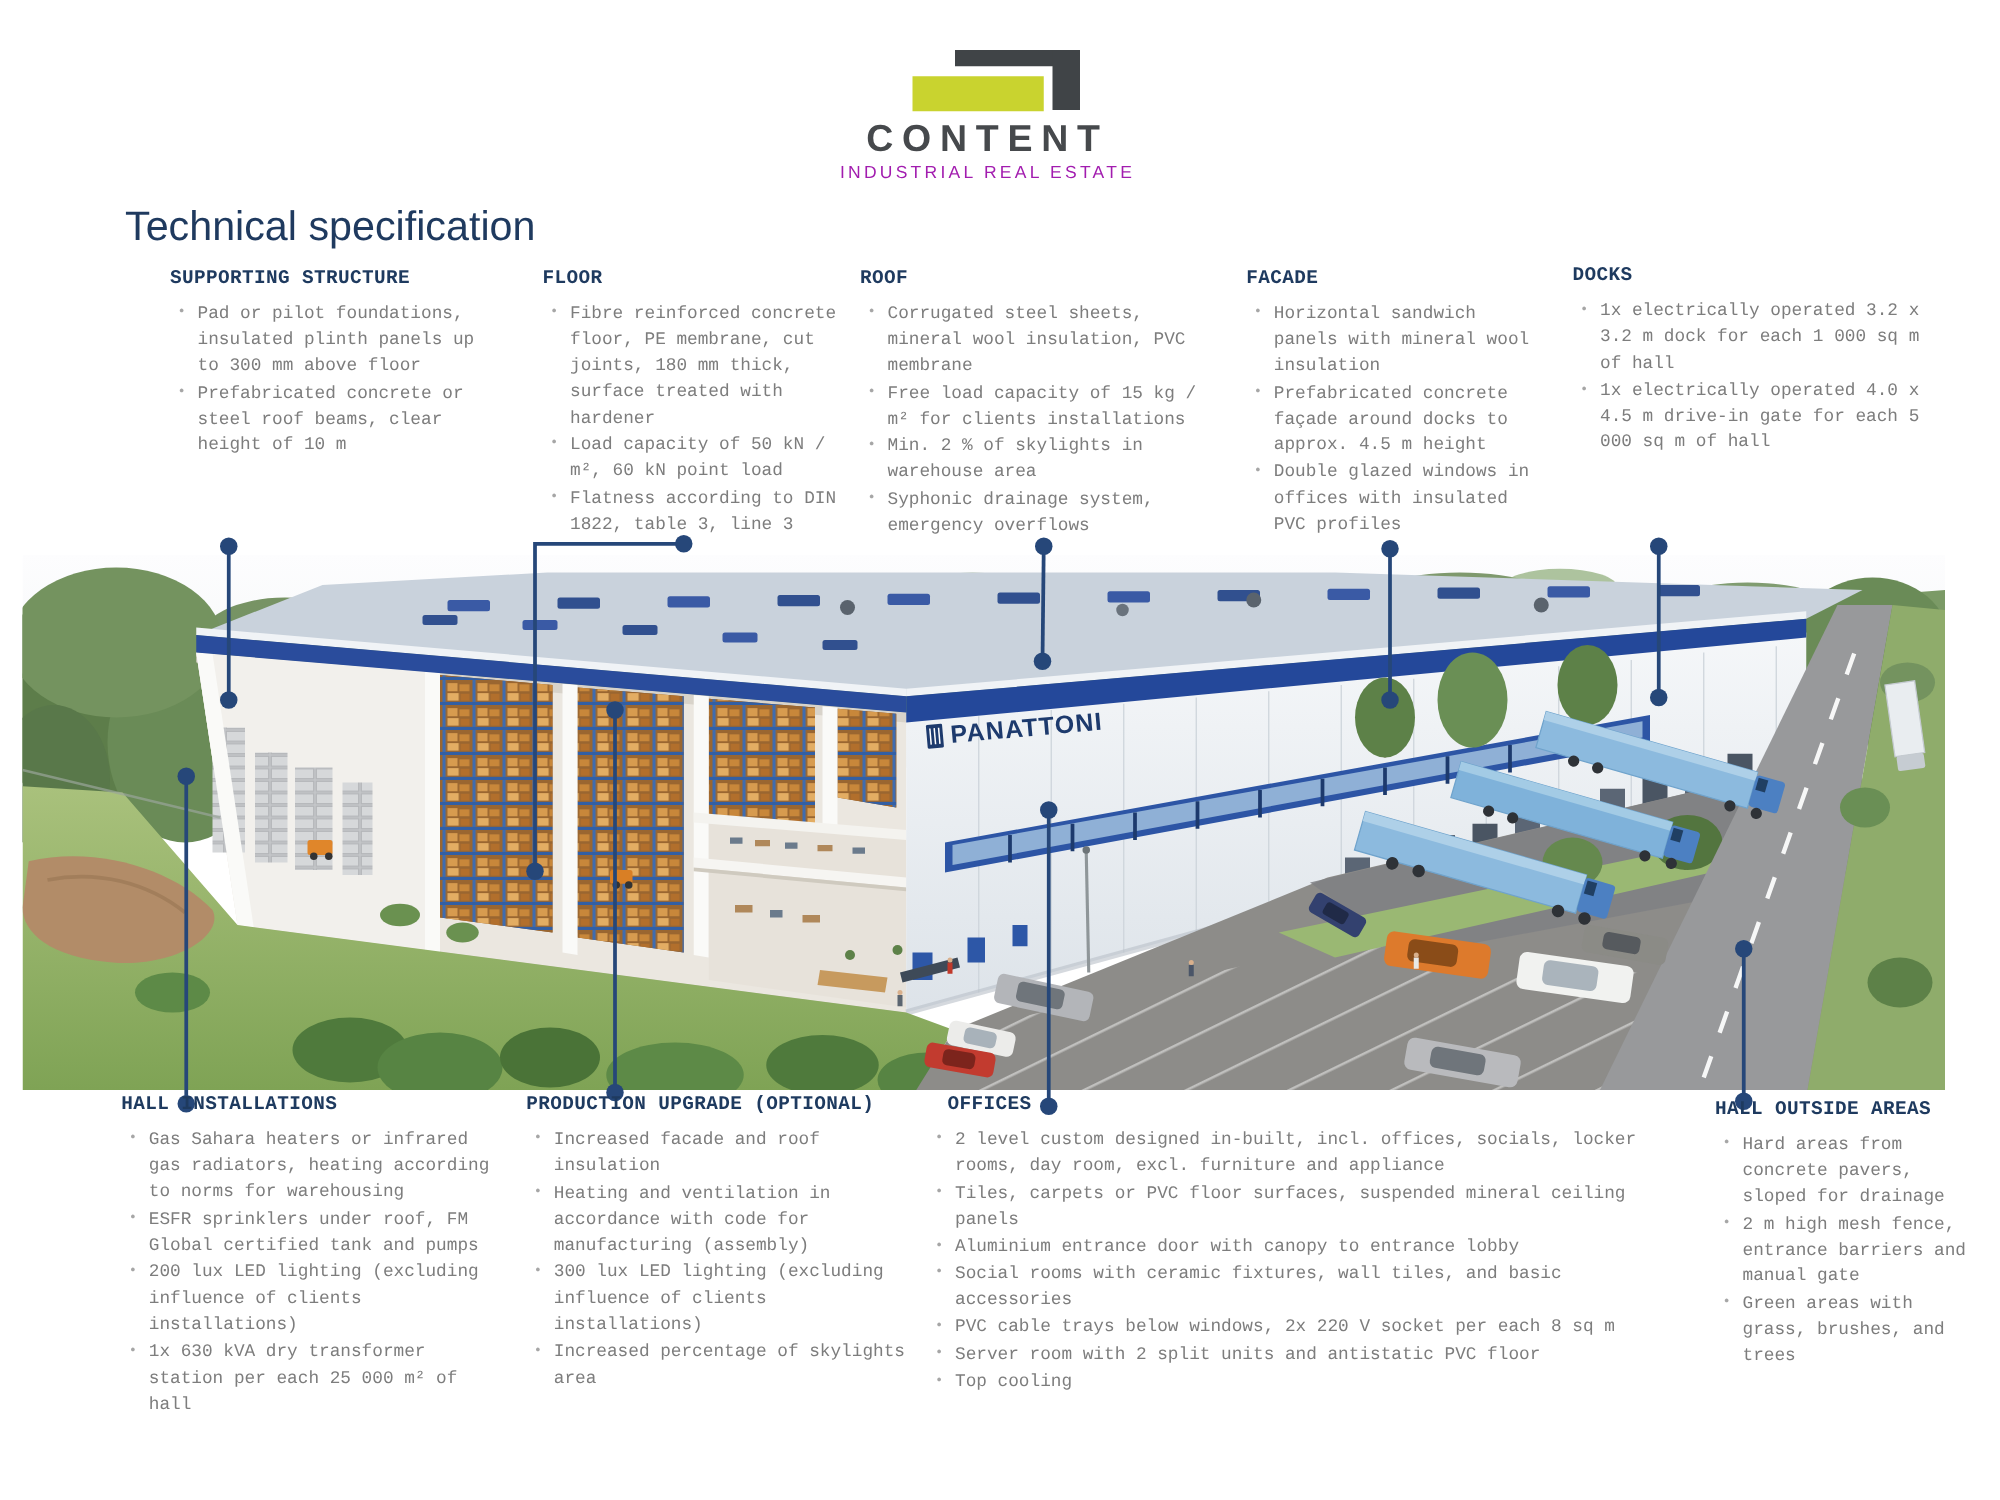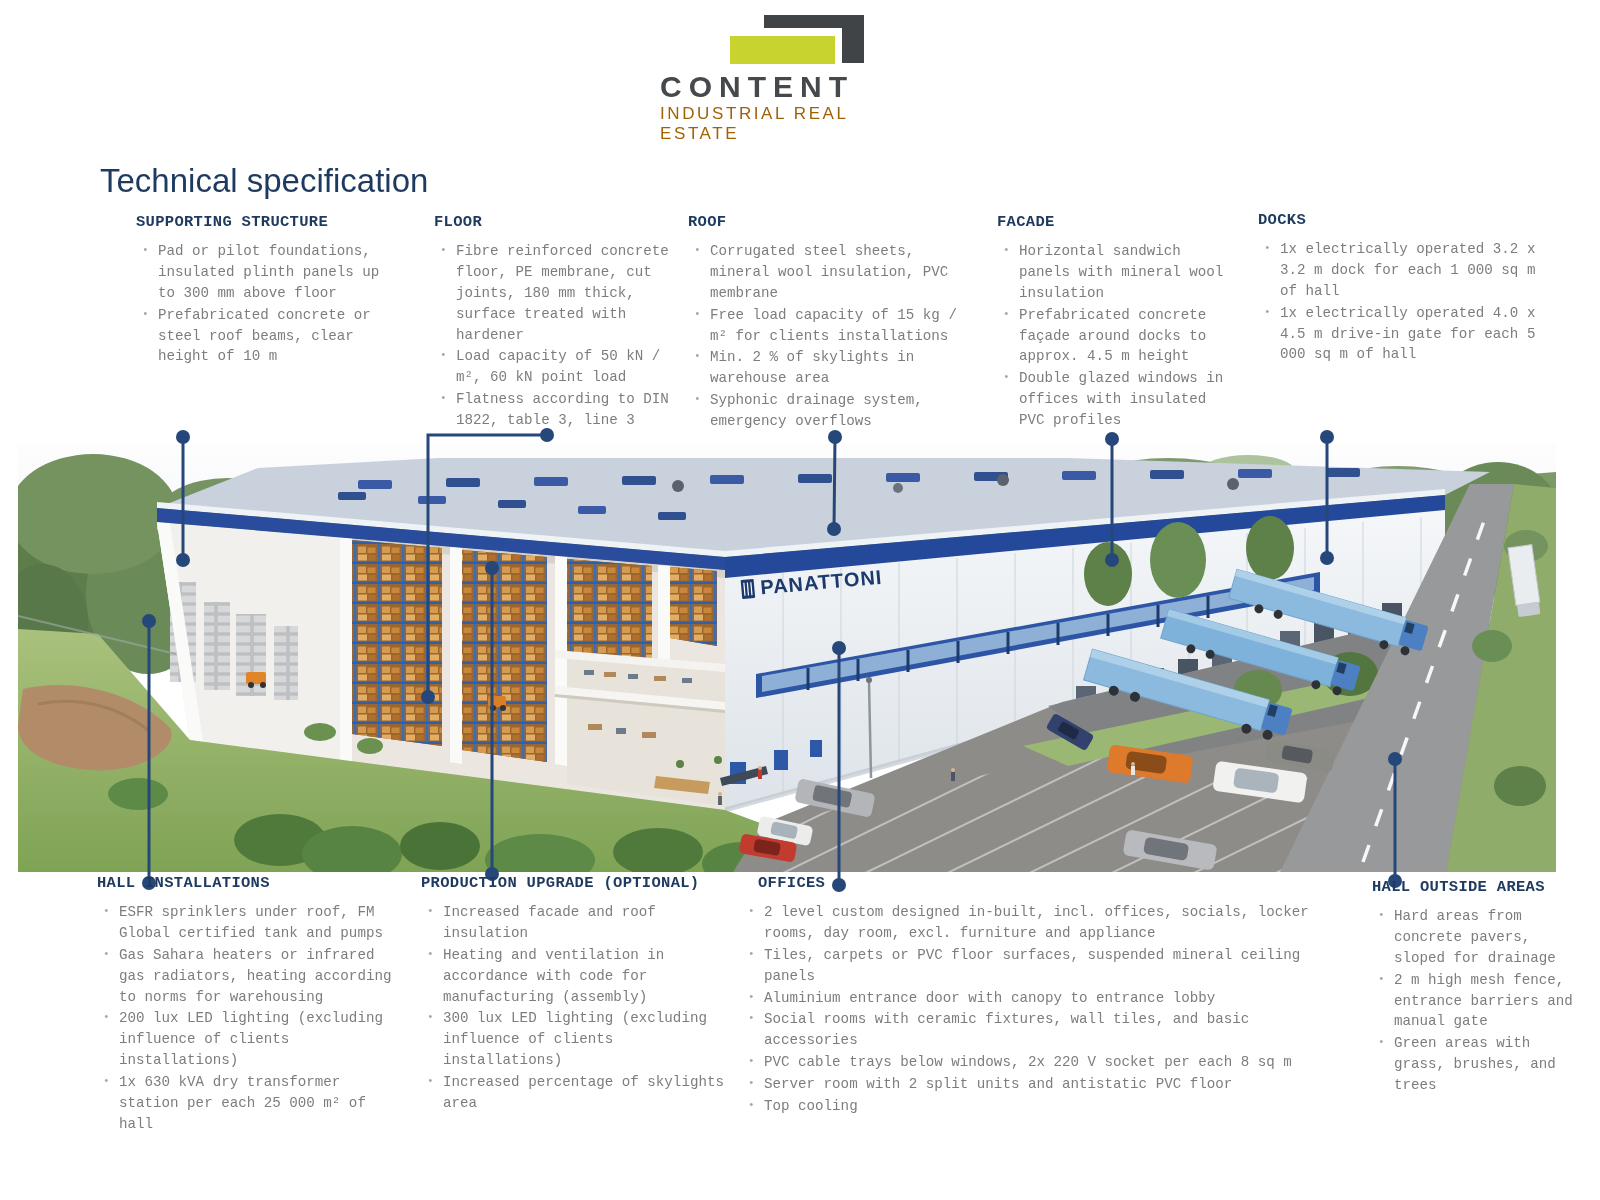--- a/index.html
+++ b/index.html
@@ -1,26 +1,26 @@
 <!DOCTYPE html>
 <html><head>
 <meta charset="utf-8">
 <style>
   html,body{margin:0;padding:0;background:#ffffff;}
   body{font-family:"Liberation Sans", sans-serif;}
   .page{position:relative;width:1600px;height:1200px;background:#fff;overflow:hidden;}
 
   
-  .logo{position:absolute;left:660px;top:12px;width:260px;height:110px;}
+  .logo{position:absolute;left:660px;top:37px;width:260px;height:110px;text-align:center;}
   .logo-mark{position:absolute;left:70px;top:3px;width:140px;height:52px;}
   .lm-top{position:absolute;left:34px;top:0;width:100px;height:13px;background:#404447;}
   .lm-right{position:absolute;left:112px;top:0;width:22px;height:48px;background:#404447;}
   .lm-yellow{position:absolute;left:0;top:21px;width:105px;height:28px;background:#c9d32f;}
   .logo-name{position:absolute;left:0;top:58px;width:260px;font-size:30px;font-weight:bold;letter-spacing:7px;color:#46494c;}
-  .logo-tagline{position:absolute;left:0;top:92px;width:260px;font-size:17px;letter-spacing:2.6px;color:#a16207;}
+  .logo-tagline{position:absolute;left:0;top:92px;width:260px;font-size:14px;letter-spacing:2.6px;color:#a21caf;}
 
   .page-title{position:absolute;left:100px;top:140px;font-size:33px;font-weight:normal;color:#1f3a5f;}
 
   
   .spec{position:absolute;font-family:Liberation Mono, monospace;}
   .spec h2{font-size:15.5px;font-weight:bold;color:#1e3a5f;margin:0 0 10px 0;letter-spacing:.3px;}
   .spec ul{list-style:none;margin:0;padding:0;}
   .spec li{position:relative;padding-left:22px;font-size:14.2px;line-height:1.47;color:#7d7d7d;margin-bottom:1px;}
   .spec li::before{content:"\2022";position:absolute;left:6px;top:1px;color:#a6a6a6;font-size:11px;}
   .indent-head h2{margin-left:16px;}
@@ -484,22 +484,22 @@
         <line x1="1395" y1="759" x2="1395" y2="881"></line>
           <circle cx="1395" cy="759" r="7" stroke="none"></circle>
           <circle cx="1395" cy="881" r="7" stroke="none"></circle>
       </g>
     </g>
   </svg>
 
   <div class="spec" style="left:97px;top:874px;width:308px;">
     <h2>HALL INSTALLATIONS</h2>
     <ul>
+      <li>Gas Sahara heaters or infrared gas radiators, heating according to norms for warehousing</li>
       <li>ESFR sprinklers under roof, FM Global certified tank and pumps</li>
-      <li>Gas Sahara heaters or infrared gas radiators, heating according to norms for warehousing</li>
       <li>200 lux LED lighting (excluding influence of clients installations)</li>
       <li>1x 630 kVA dry transformer station per each 25 000 m² of hall</li>
     </ul>
   </div>
 
   <div class="spec" style="left:421px;top:874px;width:312px;">
     <h2>PRODUCTION UPGRADE (OPTIONAL)</h2>
     <ul>
       <li>Increased facade and roof insulation</li>
       <li>Heating and ventilation in accordance with code for manufacturing (assembly)</li>

